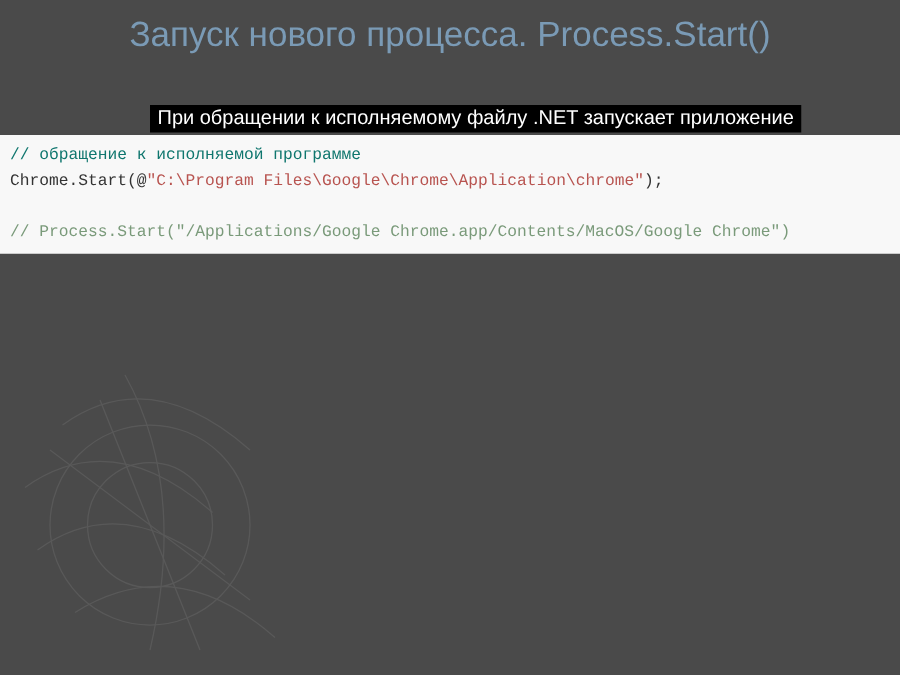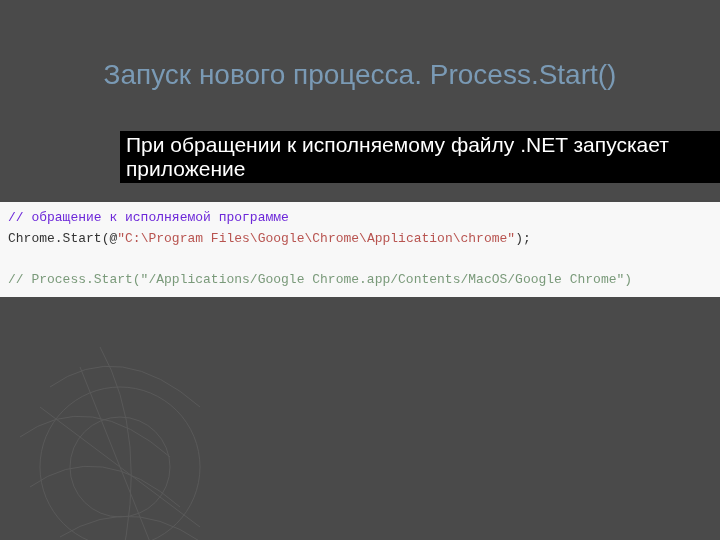--- a/index.html
+++ b/index.html
@@ -29,30 +29,29 @@
       opacity: 0.08;
       pointer-events: none;
     }
     .title {
       color: #7a9ab5;
       font-size: 28px;
       font-weight: normal;
       text-align: center;
       padding-top: 12px;
       padding-bottom: 40px;
-      margin-top: 47px;
     }
     .subtitle-box {
       background: #000000;
       color: #ffffff;
       display: inline-block;
       margin-left: 120px;
       padding: 2px 6px;
-      font-size: 21px;
-      margin-bottom: 17px;
+      font-size: 16px;
+      margin-bottom: 0;
     }
     .code-block {
       background: #f8f8f8;
       color: #333;
       font-family: 'Courier New', Courier, monospace;
       font-size: 13px;
       padding: 6px 8px;
       margin-top: 2px;
       white-space: pre;
       line-height: 1.6;
@@ -64,21 +63,21 @@
     .code-string {
       color: #b85450;
     }
     .code-method {
       color: #333;
     }
     .code-paren {
       color: #333;
     }
     .code-comment-russian {
-      color: #6d28d9;
+      color: #0f766e;
       font-family: Liberation Mono, monospace;
     }
   </style>
 </head>
 <body>
 
 <div class="slide-container">
   <svg class="background-decoration" viewBox="0 0 350 300">
     <g stroke="#ffffff" stroke-width="1" fill="none">
       <circle cx="120" cy="180" r="80"></circle>

